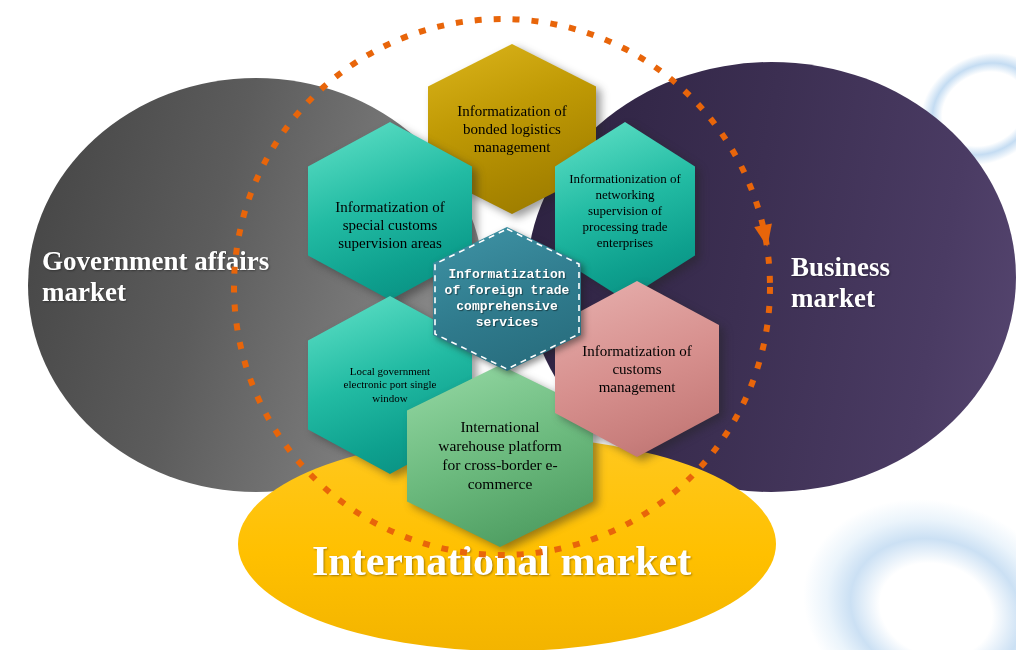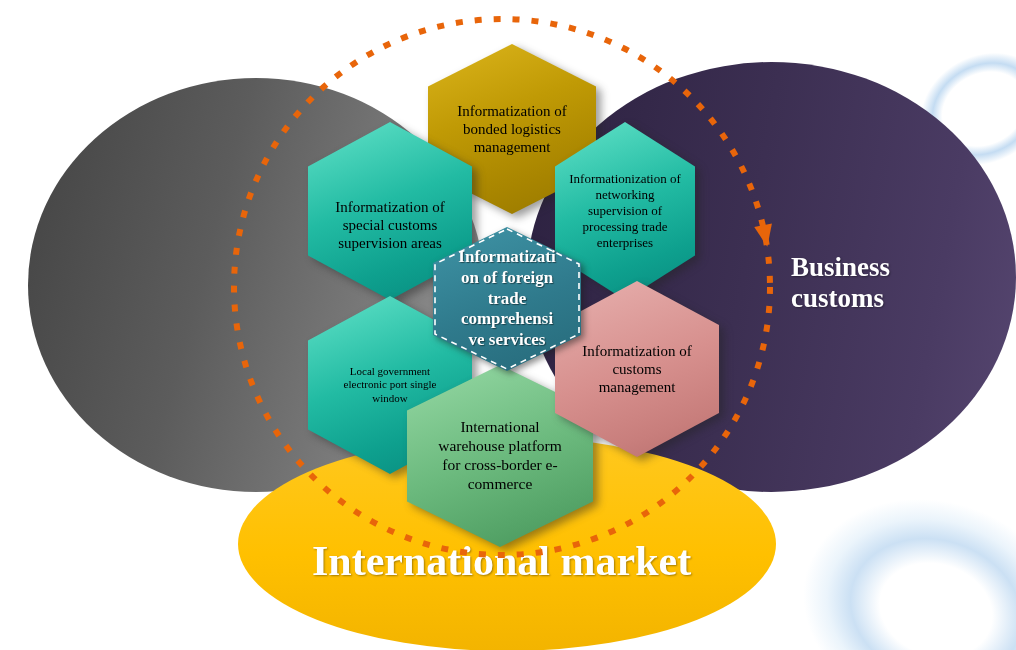--- a/index.html
+++ b/index.html
@@ -64,42 +64,44 @@
   .hex-lr    {left:555px;top:281px;width:164px;height:176px;z-index:3;}
   .hex-bottom{left:407px;top:365px;width:186px;height:182px;z-index:3;}
   .hex-center{left:433px;top:227px;width:148px;height:144px;z-index:5;filter:drop-shadow(3px 3px 3px rgba(30,30,30,0.5));}
   .hex-top    .hex-label{font-size:15px;}
   .hex-ul     .hex-label{font-size:15px;margin-top:28px;}
   .hex-ur     .hex-label{font-size:13px;padding:0 10px;}
   .hex-ll     .hex-label{font-size:11px;}
   .hex-lr     .hex-label{font-size:15px;}
   .hex-bottom .hex-label{font-size:15.5px;}
   .hex-center .hex-label{
-    font-size:17px;font-weight:bold;color:#ffffff;padding:0 24px;
+    font-size:13px;font-weight:bold;color:#ffffff;padding:0 4px;
     text-shadow:1px 1px 1px rgba(0,0,0,0.45);
+    font-family:Liberation Mono, monospace;
   }
   .center-outline{
     position:absolute;left:0;top:0;width:100%;height:100%;pointer-events:none;
   }
   
   .cycle-svg{position:absolute;left:0;top:0;width:1016px;height:650px;z-index:6;pointer-events:none;}
 </style>
 </head>
 <body>
 
 <div class="canvas">
 
   <div class="wisp wisp-top"></div>
   <div class="wisp wisp-bottom"></div>
 
   <div class="ellipse ellipse-gov"></div>
   <div class="ellipse ellipse-biz"></div>
   <div class="ellipse ellipse-intl"></div>
 
-  <div class="market-label label-biz">Business customs</div>
+  <div class="market-label label-gov">Government affairs market</div>
+  <div class="market-label label-biz">Business market</div>
   <div class="market-label label-intl">International market</div>
 
   <div class="hex hex-top">
     <div class="hex-shape fill-olive">
       <span class="hex-label">Informatization of bonded logistics management</span>
     </div>
   </div>
 
   <div class="hex hex-ul">
     <div class="hex-shape fill-teal">

